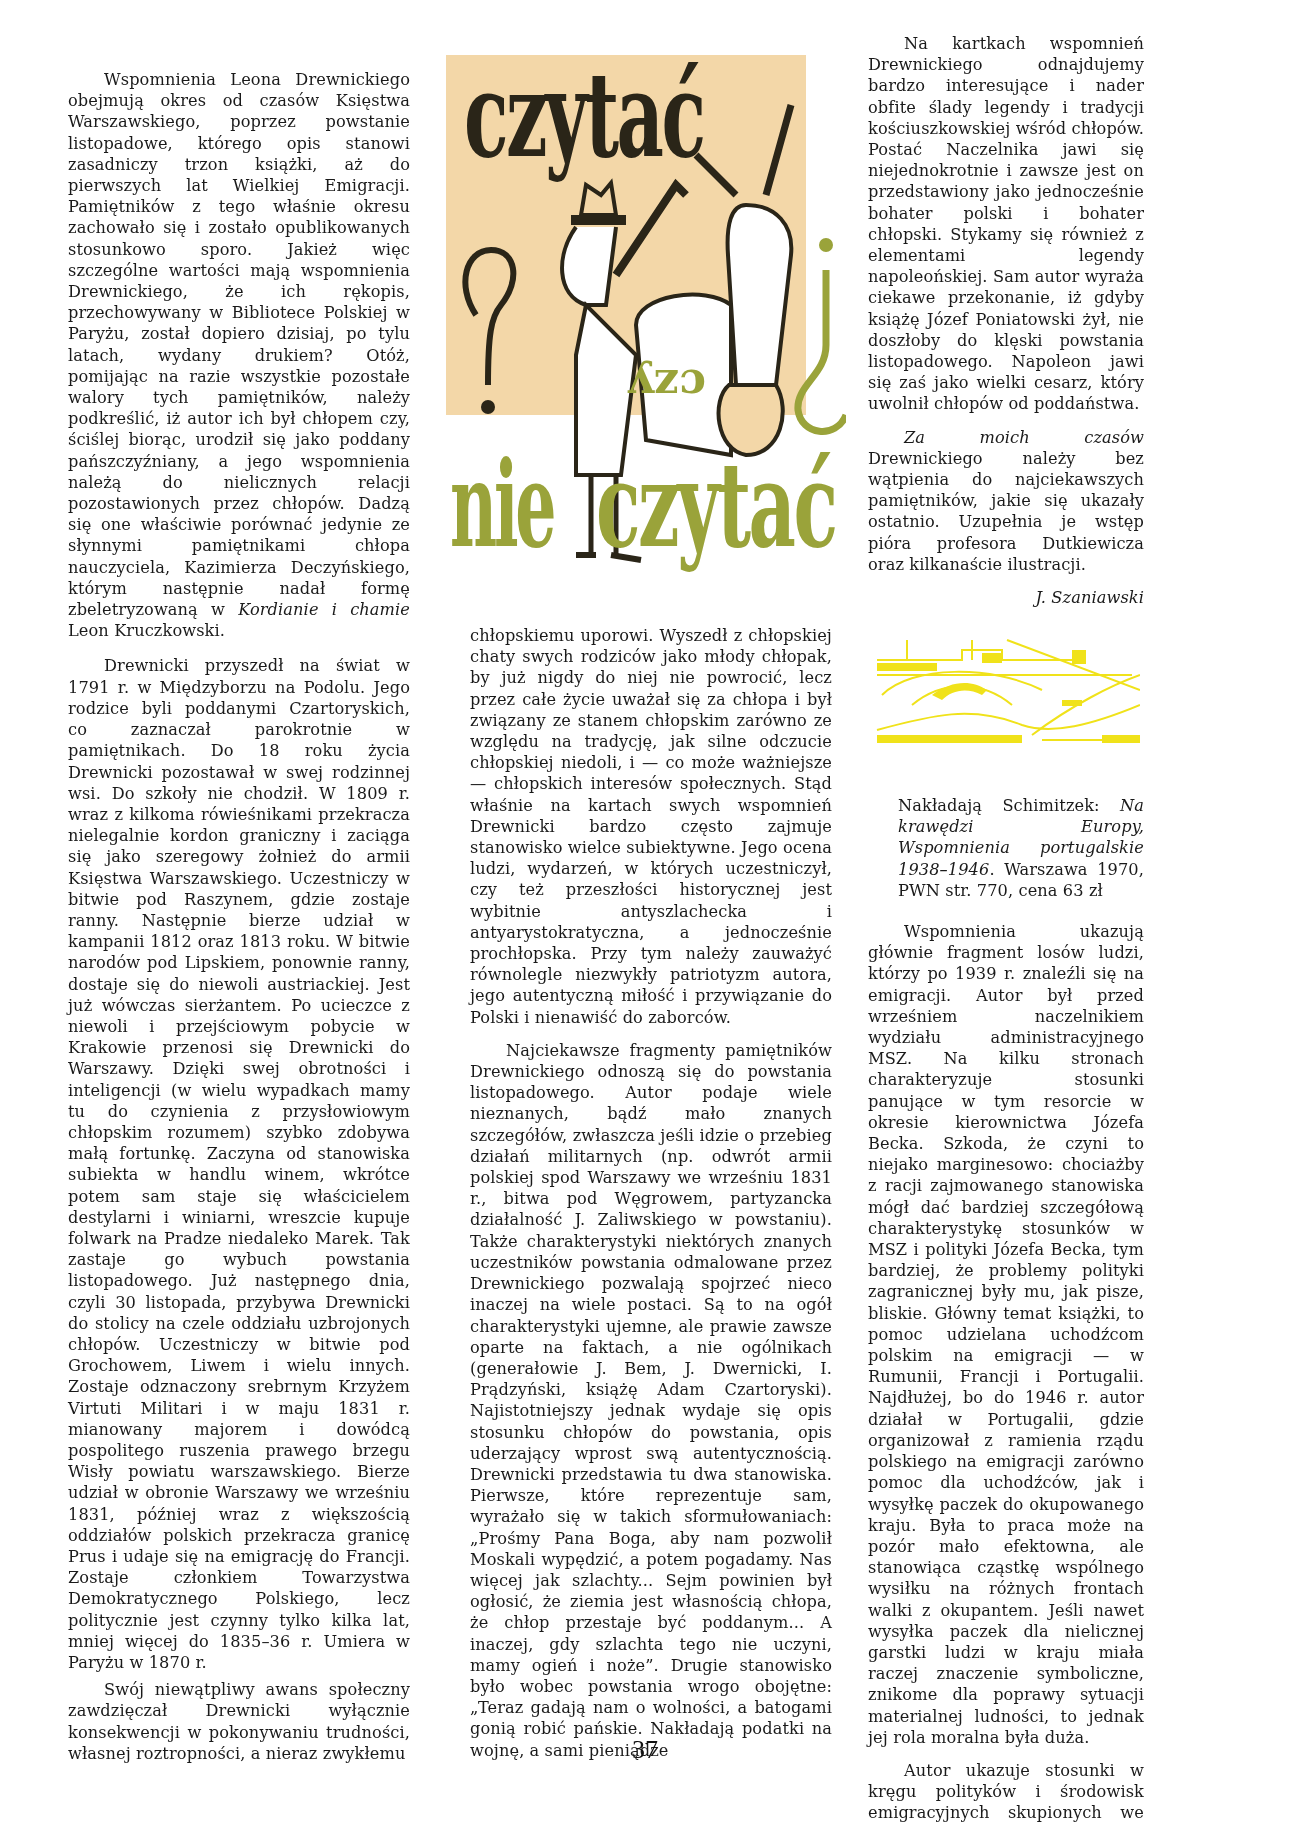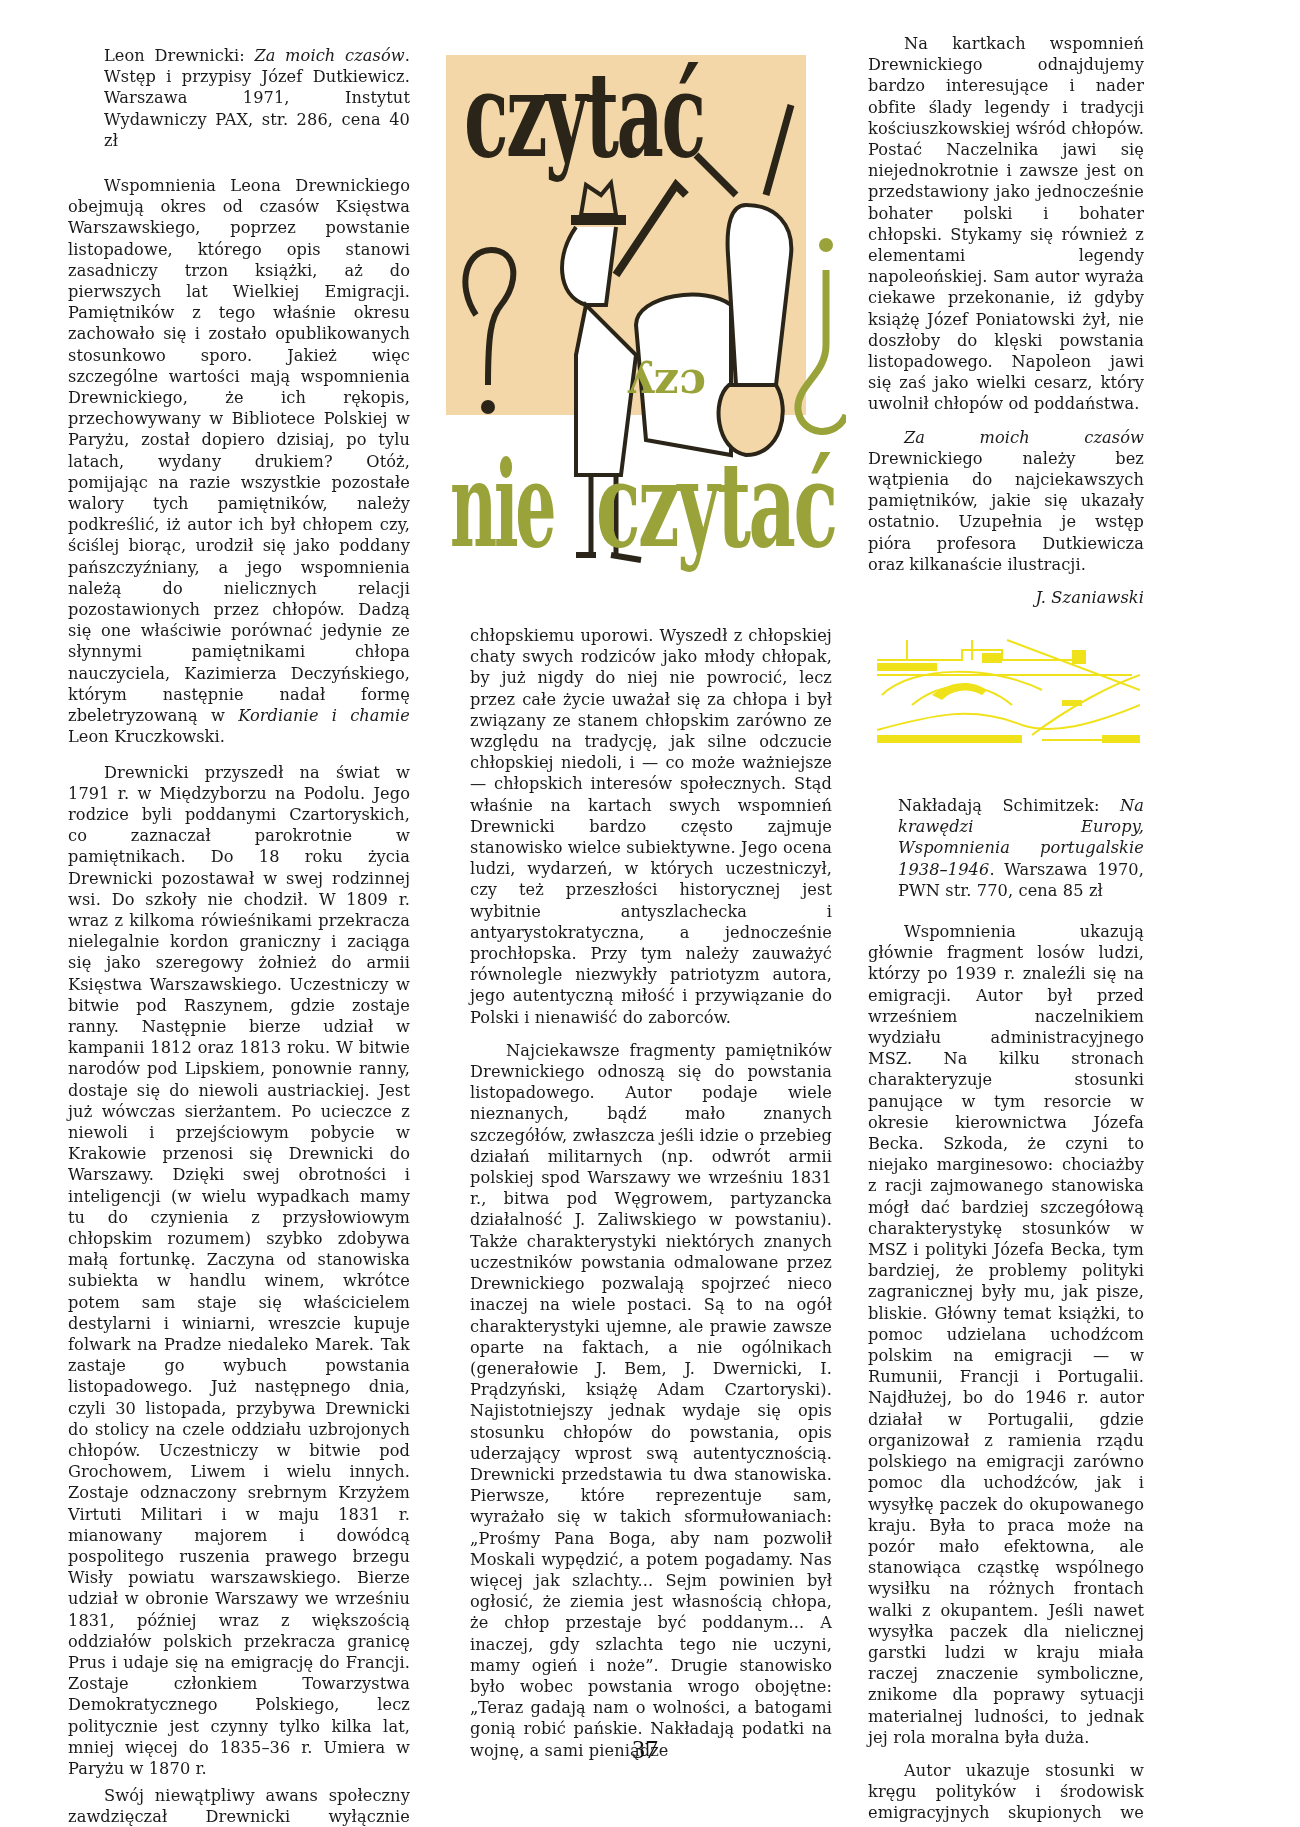--- a/index.html
+++ b/index.html
@@ -62,21 +62,20 @@
 
     #page-number {
       position: absolute; left: 632px; top: 1735px;
       font-family: "Liberation Serif", serif; font-size: 26px; color: #111;
     }
   </style>
 </head>
 <body>
 
 <div id="col1" class="col">
-  <p class="biblio"><span>Leon Drewnicki: </span><i>Za moich czasów</i><span>. Wstęp i przypisy Józef Dutkiewicz. Warszawa 1971, Instytut Wydawniczy PAX, str. 286, cena 40 zł</span></p>
   <div class="gap" style="height:24px"></div>
   <p><span>Wspomnienia Leona Drewnickiego obejmują okres od czasów Księstwa Warszawskiego, poprzez powstanie listopadowe, którego opis stanowi zasadniczy trzon książki, aż do pierwszych lat Wielkiej Emigracji. Pamiętników z tego właśnie okresu zachowało się i zostało opublikowanych stosunkowo sporo. Jakież więc szczególne wartości mają wspomnienia Drewnickiego, że ich rękopis, przechowywany w Bibliotece Polskiej w Paryżu, został dopiero dzisiaj, po tylu latach, wydany drukiem? Otóż, pomijając na razie wszystkie pozostałe walory tych pamiętników, należy podkreślić, iż autor ich był chłopem czy, ściślej biorąc, urodził się jako poddany pańszczyźniany, a jego wspomnienia należą do nielicznych relacji pozostawionych przez chłopów. Dadzą się one właściwie porównać jedynie ze słynnymi pamiętnikami chłopa nauczyciela, Kazimierza Deczyńskiego, którym następnie nadał formę zbeletryzowaną w </span><i>Kordianie i chamie</i><span> Leon Kruczkowski.</span></p>
   <div class="gap"></div>
   <p>Drewnicki przyszedł na świat w 1791 r. w Międzyborzu na Podolu. Jego rodzice byli poddanymi Czartoryskich, co zaznaczał parokrotnie w pamiętnikach. Do 18 roku życia Drewnicki pozostawał w swej rodzinnej wsi. Do szkoły nie chodził. W 1809 r. wraz z kilkoma rówieśnikami przekracza nielegalnie kordon graniczny i zaciąga się jako szeregowy żołnież do armii Księstwa Warszawskiego. Uczestniczy w bitwie pod Raszynem, gdzie zostaje ranny. Następnie bierze udział w kampanii 1812 oraz 1813 roku. W bitwie narodów pod Lipskiem, ponownie ranny, dostaje się do niewoli austriackiej. Jest już wówczas sierżantem. Po ucieczce z niewoli i przejściowym pobycie w Krakowie przenosi się Drewnicki do Warszawy. Dzięki swej obrotności i inteligencji (w wielu wypadkach mamy tu do czynienia z przysłowiowym chłopskim rozumem) szybko zdobywa małą fortunkę. Zaczyna od stanowiska subiekta w handlu winem, wkrótce potem sam staje się właścicielem destylarni i winiarni, wreszcie kupuje folwark na Pradze niedaleko Marek. Tak zastaje go wybuch powstania listopadowego. Już następnego dnia, czyli 30 listopada, przybywa Drewnicki do stolicy na czele oddziału uzbrojonych chłopów. Uczestniczy w bitwie pod Grochowem, Liwem i wielu innych. Zostaje odznaczony srebrnym Krzyżem Virtuti Militari i w maju 1831 r. mianowany majorem i dowódcą pospolitego ruszenia prawego brzegu Wisły powiatu warszawskiego. Bierze udział w obronie Warszawy we wrześniu 1831, później wraz z większością oddziałów polskich przekracza granicę Prus i udaje się na emigrację do Francji. Zostaje członkiem Towarzystwa Demokratycznego Polskiego, lecz politycznie jest czynny tylko kilka lat, mniej więcej do 1835–36 r. Umiera w Paryżu w 1870 r.</p>
   <div class="gap" style="height:6px"></div>
   <p>Swój niewątpliwy awans społeczny zawdzięczał Drewnicki wyłącznie konsekwencji w pokonywaniu trudności, własnej roztropności, a nieraz zwykłemu</p>
 </div>
 
 <div id="illus">
   <div class="bg"></div>
@@ -138,19 +137,19 @@
     <rect x="110" y="18" width="20" height="10"></rect>
     <rect x="5" y="100" width="145" height="8"></rect>
     <path d="M60 60 C80 45 100 45 115 55 L110 60 C95 52 80 55 70 65 Z"></path>
     <rect x="200" y="15" width="14" height="14"></rect>
     <rect x="190" y="65" width="20" height="6"></rect>
     <rect x="230" y="100" width="38" height="8"></rect>
   </g>
 </svg>
 
 <div id="col3b" class="col">
-  <p class="biblio" style="padding-left:30px"><span>Nakładają Schimitzek: </span><i>Na krawędzi Europy, Wspomnienia portugalskie 1938–1946</i><span>. Warszawa 1970, PWN str. 770, cena 85 zł</span></p>
+  <p class="biblio" style="padding-left:30px"><span>Nakładają Schimitzek: </span><i>Na krawędzi Europy, Wspomnienia portugalskie 1938–1946</i><span>. Warszawa 1970, PWN str. 770, cena 63 zł</span></p>
   <div class="gap" style="height:20px"></div>
   <p>Wspomnienia ukazują głównie fragment losów ludzi, którzy po 1939 r. znaleźli się na emigracji. Autor był przed wrześniem naczelnikiem wydziału administracyjnego MSZ. Na kilku stronach charakteryzuje stosunki panujące w tym resorcie w okresie kierownictwa Józefa Becka. Szkoda, że czyni to niejako marginesowo: chociażby z racji zajmowanego stanowiska mógł dać bardziej szczegółową charakterystykę stosunków w MSZ i polityki Józefa Becka, tym bardziej, że problemy polityki zagranicznej były mu, jak pisze, bliskie. Główny temat książki, to pomoc udzielana uchodźcom polskim na emigracji — w Rumunii, Francji i Portugalii. Najdłużej, bo do 1946 r. autor działał w Portugalii, gdzie organizował z ramienia rządu polskiego na emigracji zarówno pomoc dla uchodźców, jak i wysyłkę paczek do okupowanego kraju. Była to praca może na pozór mało efektowna, ale stanowiąca cząstkę wspólnego wysiłku na różnych frontach walki z okupantem. Jeśli nawet wysyłka paczek dla nielicznej garstki ludzi w kraju miała raczej znaczenie symboliczne, znikome dla poprawy sytuacji materialnej ludności, to jednak jej rola moralna była duża.</p>
   <p>Autor ukazuje stosunki w kręgu polityków i środowisk emigracyjnych skupionych we Francji, a następnie w Wielkiej Brytanii, walkę o władzę, ambicje poszczególnych ludzi, rywalizację grup politycznych i społecznych, a także różnych cwaniaków, których nigdy i nigdzie nie brakowało. Końcowe fragmenty książki przedstawiają stosu-</p>
 </div>
 
 <div id="page-number">37</div>
 
 </body></html>

